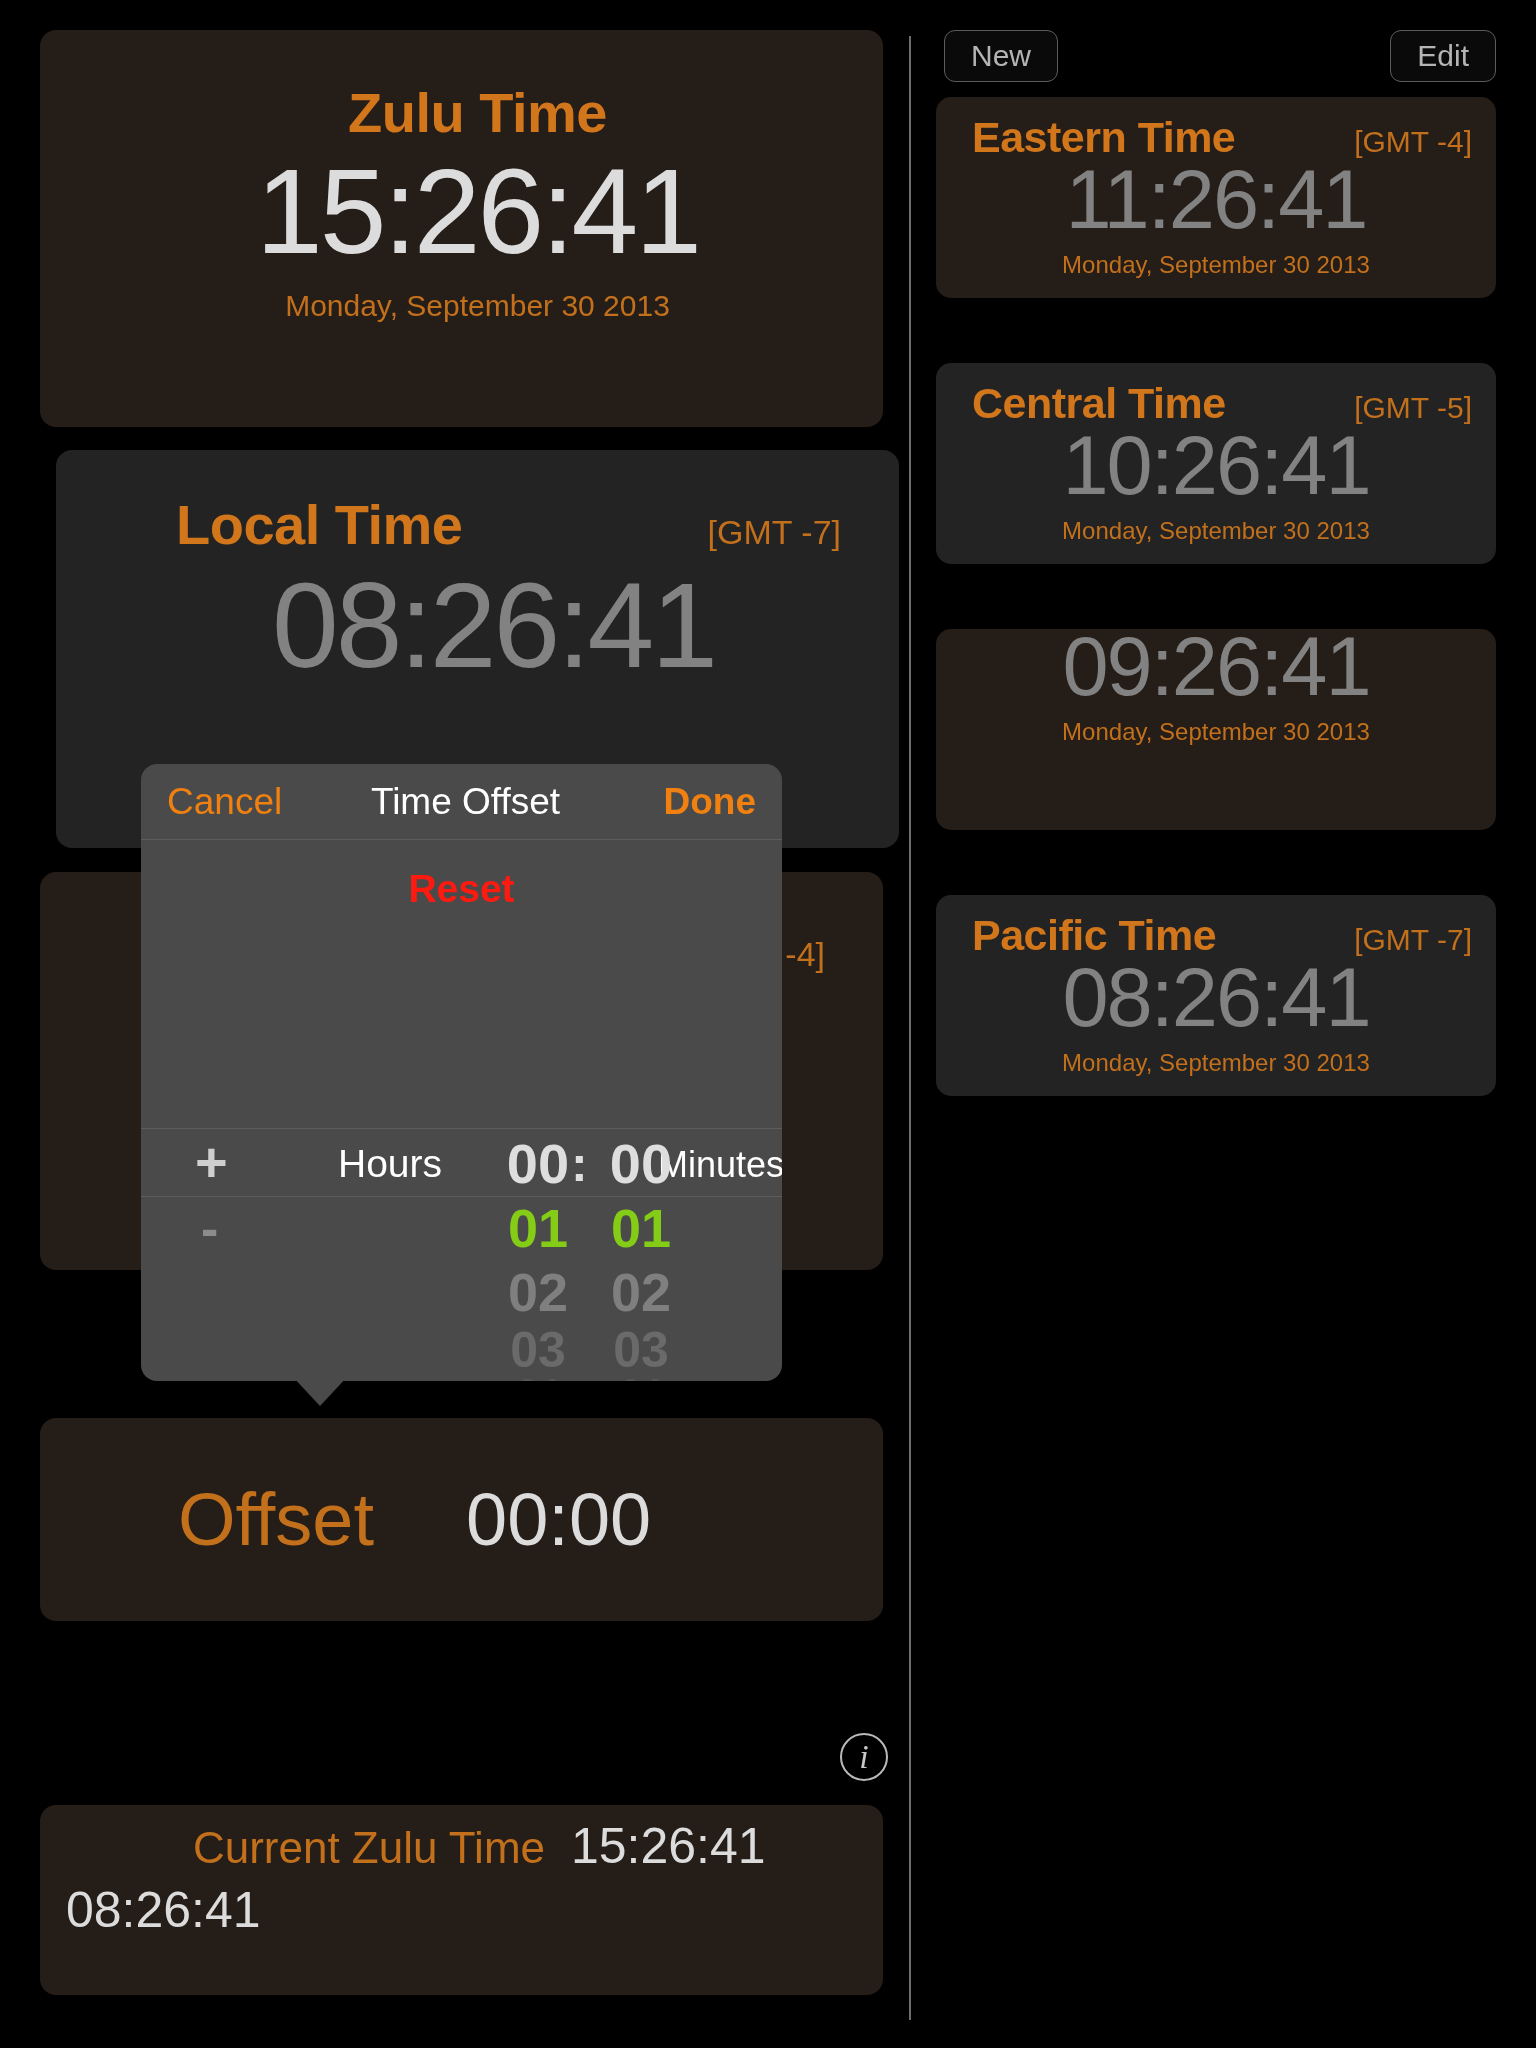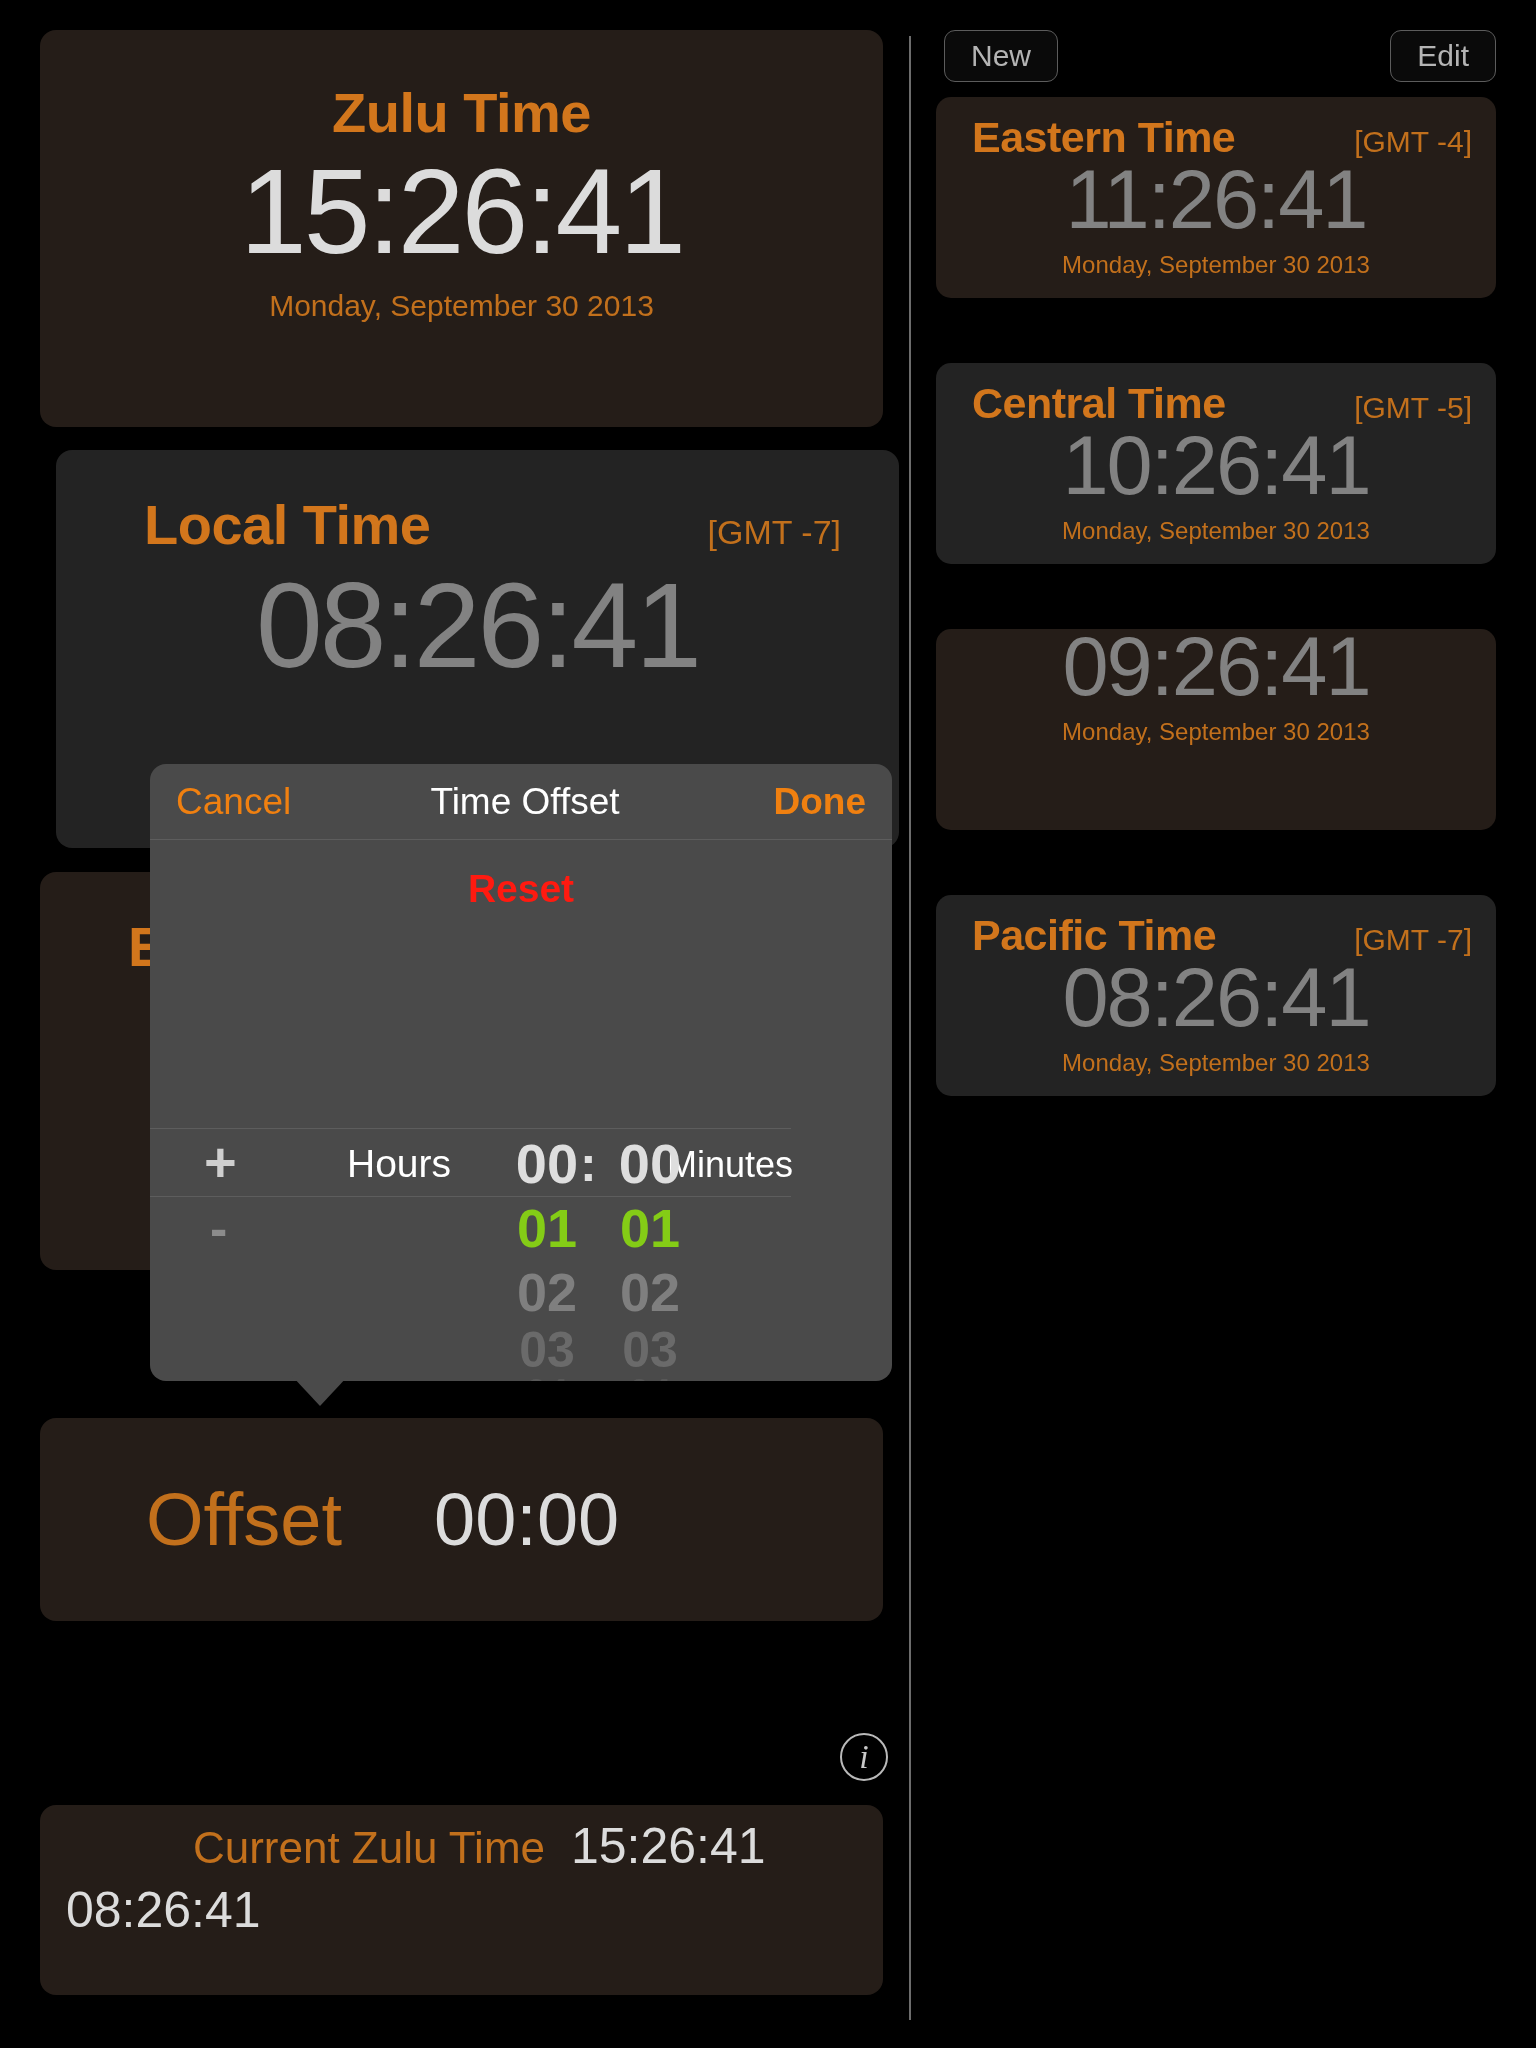--- a/index.html
+++ b/index.html
@@ -21,20 +21,21 @@
   #left-col {
     position: absolute;
     left: 0; top: 0;
     width: 908px;
     height: 2048px;
   }
   .card {
     position: absolute;
     border-radius: 16px;
     overflow: hidden;
+    padding-left: 32px;
   }
   .card-brown { background: #251d18; }
   .card-gray  { background: #232323; }
 
   .big-title {
     font-size: 56px;
     font-weight: bold;
     color: #d2761c;
     letter-spacing: -0.5px;
   }
@@ -215,22 +216,22 @@
   .zone-date {
     text-align: center;
     font-size: 24px;
     color: #c2701c;
     margin-top: 10px;
   }
 
   
   #popover {
     position: absolute;
-    left: 150px; top: 764px;
-    width: 742px; height: 617px;
+    left: 141px; top: 764px;
+    width: 641px; height: 617px;
     background: #4a4a4a;
     border-radius: 16px;
     overflow: hidden;
   }
   #pop-header {
     position: relative;
     height: 76px;
     border-bottom: 1px solid #5d5d5d;
     display: flex; align-items: center;
   }

